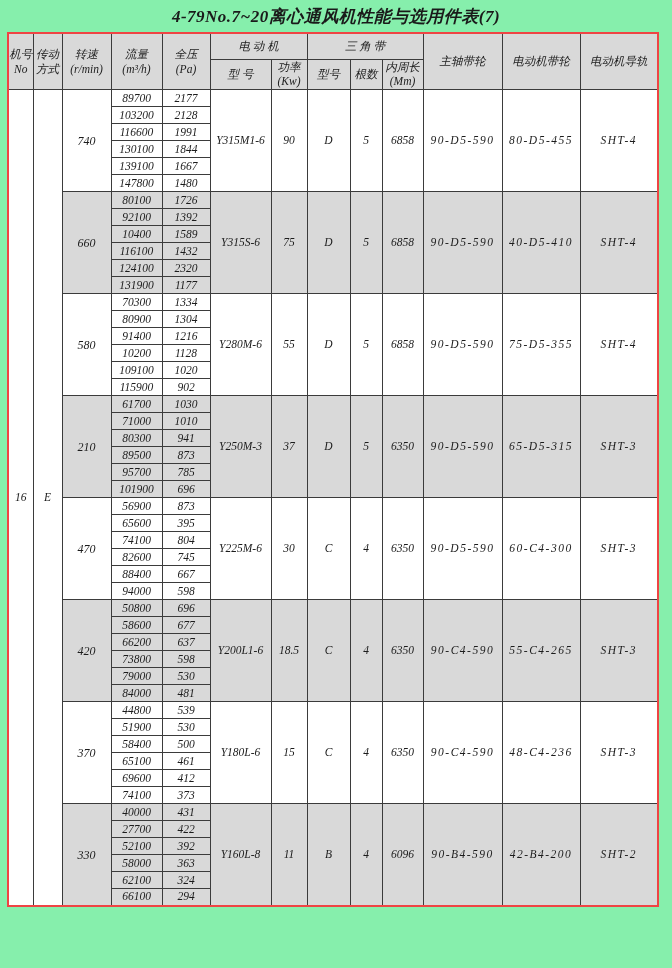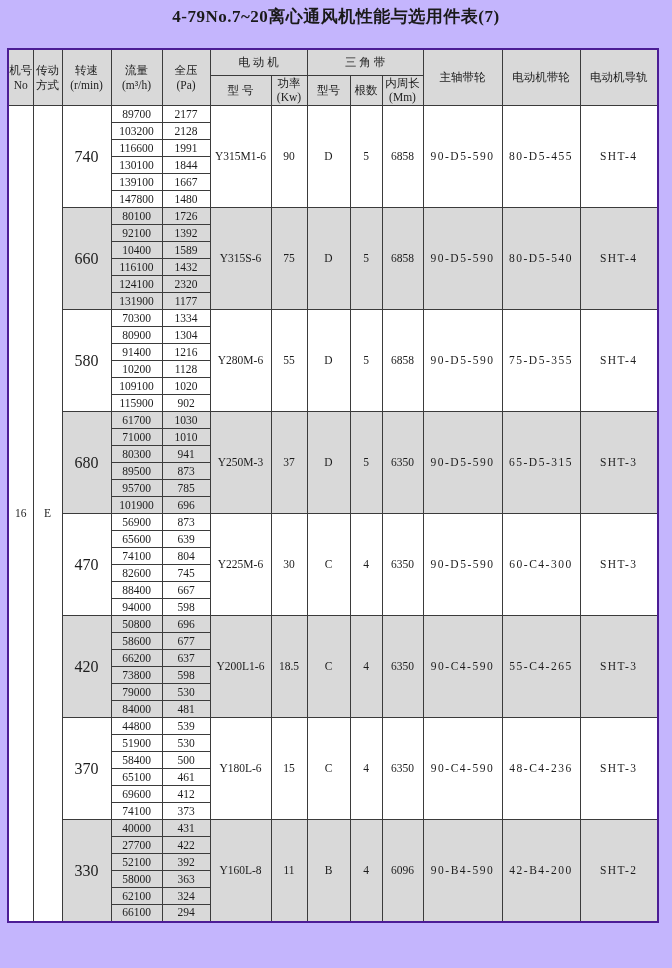--- a/index.html
+++ b/index.html
@@ -1,42 +1,43 @@
 <!DOCTYPE html>
 <html><head>
 <meta charset="utf-8">
 <style>
   * { margin: 0; padding: 0; box-sizing: border-box; }
   html, body { background: #ffffff; }
   .page {
     position: relative;
     width: 672px;
     height: 968px;
-    background: #c4b5fd;
+    background: #86efac;
     font-family: "Liberation Serif", "DejaVu Serif", serif;
     overflow: hidden;
+    font-style: italic;
   }
   .title {
     position: absolute;
     top: 5px;
     left: 0;
     width: 100%;
     text-align: center;
     font-size: 17px;
     font-weight: bold;
     color: #1a1a1a;
     letter-spacing: 0.5px;
   }
   table.fan-table {
     position: absolute;
-    top: 48px;
+    top: 32px;
     left: 7px;
     border-collapse: collapse;
     table-layout: fixed;
-    border: 2px solid #4c1d95;
+    border: 2px solid #ef4444;
   }
   .fan-table th, .fan-table td {
     border: 1px solid #3b3b3b;
     text-align: center;
     vertical-align: middle;
     padding: 0;
     color: #1c1c1c;
     overflow: hidden;
   }
   .fan-table thead th {
@@ -48,21 +49,21 @@
   }
   .fan-table tbody td {
     font-size: 11.5px;
     height: 17px;
     background: #ffffff;
     line-height: 1;
   }
   .fan-table tbody tr.shaded td { background: #d9d9d9; }
   .fan-table tbody td.white-cell { background: #ffffff; }
   .fan-table tbody td.track { letter-spacing: 1.5px; }
-  .fan-table tbody td.speed-col { font-size: 16px; }
+  .fan-table tbody td.speed-col { font-size: 12px; }
 </style>
 </head>
 <body>
 
 <div class="page">
 
   <div class="title">4-79No.7~20离心通风机性能与选用件表(7)</div>
 
   <table class="fan-table">
     <colgroup>
@@ -161,21 +162,21 @@
         <tr class="shaded">
           <td rowspan="6" class="speed-col">660</td>
           <td>80100</td>
           <td>1726</td>
           <td rowspan="6">Y315S-6</td>
           <td rowspan="6">75</td>
           <td rowspan="6">D</td>
           <td rowspan="6">5</td>
           <td rowspan="6">6858</td>
           <td rowspan="6" class="track">90-D5-590</td>
-          <td rowspan="6" class="track">80-D5-540</td>
+          <td rowspan="6" class="track">40-D5-410</td>
           <td rowspan="6" class="track">SHT-4</td>
         </tr>
         <tr class="shaded">
           <td>92100</td>
           <td>1392</td>
         </tr>
         <tr class="shaded">
           <td>10400</td>
           <td>1589</td>
         </tr>
@@ -218,21 +219,21 @@
         </tr>
         <tr>
           <td>109100</td>
           <td>1020</td>
         </tr>
         <tr>
           <td>115900</td>
           <td>902</td>
         </tr>
         <tr class="shaded">
-          <td rowspan="6" class="speed-col">680</td>
+          <td rowspan="6" class="speed-col">210</td>
           <td>61700</td>
           <td>1030</td>
           <td rowspan="6">Y250M-3</td>
           <td rowspan="6">37</td>
           <td rowspan="6">D</td>
           <td rowspan="6">5</td>
           <td rowspan="6">6350</td>
           <td rowspan="6" class="track">90-D5-590</td>
           <td rowspan="6" class="track">65-D5-315</td>
           <td rowspan="6" class="track">SHT-3</td>
@@ -265,21 +266,21 @@
           <td rowspan="6">30</td>
           <td rowspan="6">C</td>
           <td rowspan="6">4</td>
           <td rowspan="6">6350</td>
           <td rowspan="6" class="track">90-D5-590</td>
           <td rowspan="6" class="track">60-C4-300</td>
           <td rowspan="6" class="track">SHT-3</td>
         </tr>
         <tr>
           <td>65600</td>
-          <td>639</td>
+          <td>395</td>
         </tr>
         <tr>
           <td>74100</td>
           <td>804</td>
         </tr>
         <tr>
           <td>82600</td>
           <td>745</td>
         </tr>
         <tr>

